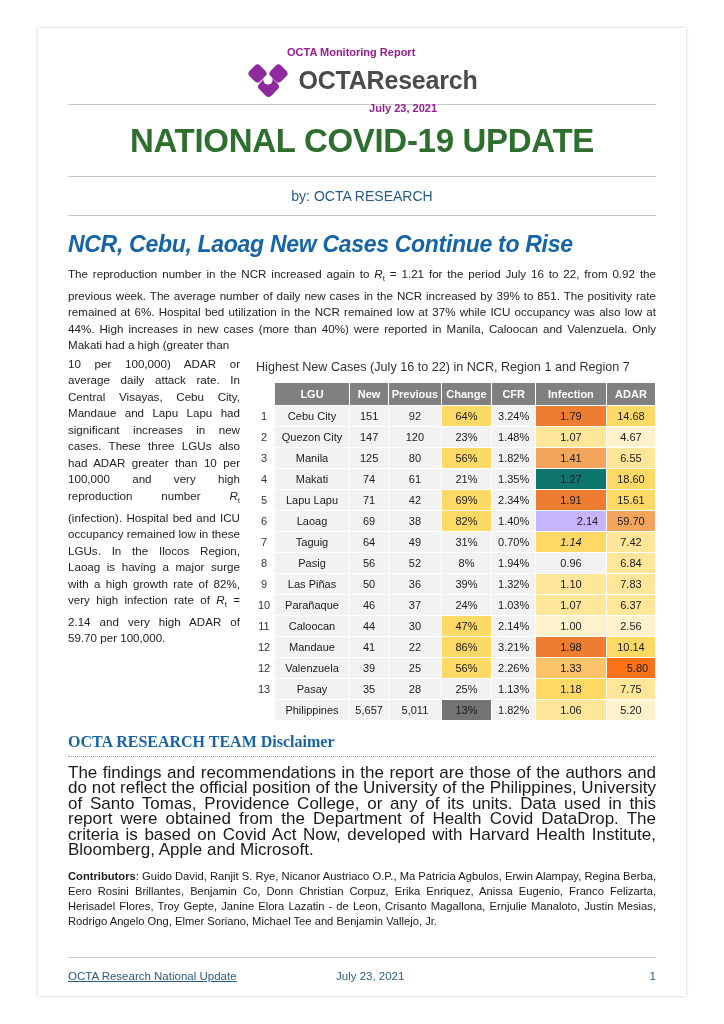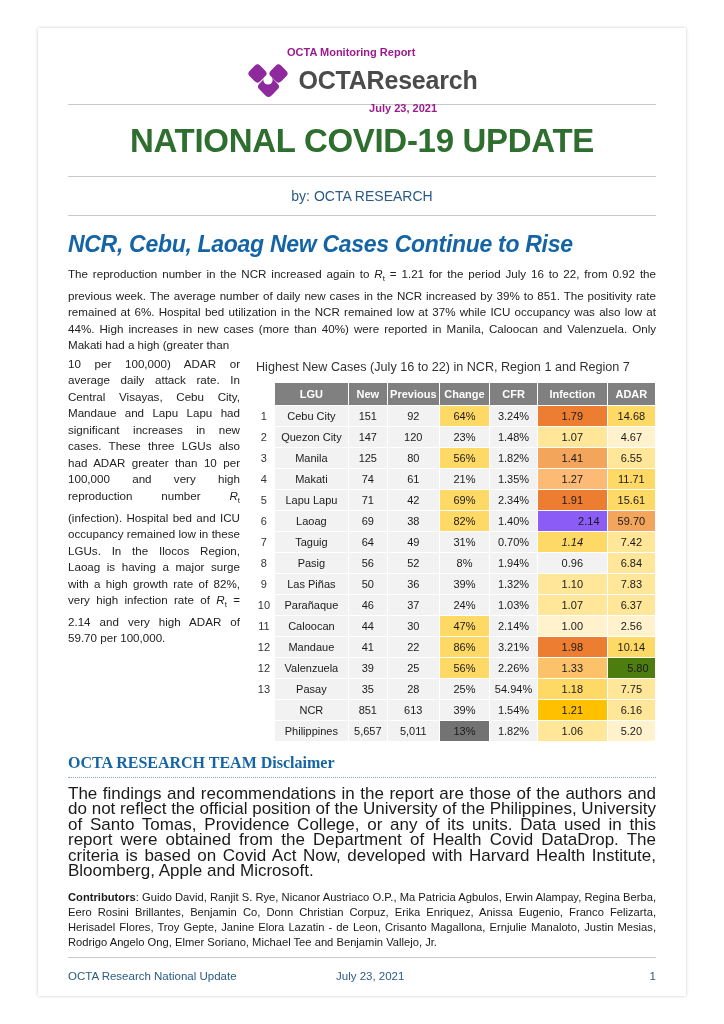--- a/index.html
+++ b/index.html
@@ -211,21 +211,21 @@
   .footer {
     position: absolute;
     left: 30px;
     bottom: 14px;
     width: 588px;
     display: flex;
     align-items: center;
     font-size: 11.5px;
     color: #2a5b86;
   }
-  .footer .f-left { width: 230px; }
+  .footer .f-left { width: 230px; text-decoration: underline; }
   .footer .f-mid { flex: 1; text-align: left; padding-left: 38px; }
   .footer .f-right { width: 30px; text-align: right; }
   .footer-rule {
     position: absolute;
     left: 30px;
     bottom: 38px;
     width: 588px;
     border-top: 1px solid #c9c9c9;
   }
   sub { font-size: 8px; }
@@ -319,41 +319,41 @@
                   <td class="inf" style="background: rgb(244, 165, 92);">1.41</td>
                   <td class="adar" style="background: rgb(255, 230, 153);">6.55</td>
                 </tr>
                 <tr>
                   <td class="idx">4</td>
                   <td class="lgu">Makati</td>
                   <td class="num">74</td>
                   <td class="num">61</td>
                   <td class="chg" style="background: rgb(242, 242, 242);">21%</td>
                   <td class="cfr">1.35%</td>
-                  <td class="inf" style="background: #fdba74;">1.27</td>
-                  <td class="adar" style="background: rgb(255, 217, 102);">11.71</td>
+                  <td class="inf" style="background: #0f766e;">1.27</td>
+                  <td class="adar" style="background: rgb(255, 217, 102);">18.60</td>
                 </tr>
                 <tr>
                   <td class="idx">5</td>
                   <td class="lgu">Lapu Lapu</td>
                   <td class="num">71</td>
                   <td class="num">42</td>
                   <td class="chg" style="background: rgb(255, 217, 102);">69%</td>
                   <td class="cfr">2.34%</td>
                   <td class="inf" style="background: rgb(237, 125, 49);">1.91</td>
                   <td class="adar" style="background: rgb(255, 217, 102);">15.61</td>
                 </tr>
                 <tr>
                   <td class="idx">6</td>
                   <td class="lgu">Laoag</td>
                   <td class="num">69</td>
                   <td class="num">38</td>
                   <td class="chg" style="background: rgb(255, 217, 102);">82%</td>
                   <td class="cfr">1.40%</td>
-                  <td class="inf" style="background: #8b5cf6; padding-left: 36px;">2.14</td>
+                  <td class="inf" style="background: #c4b5fd; padding-left: 36px;">2.14</td>
                   <td class="adar" style="background: rgb(244, 165, 92);">59.70</td>
                 </tr>
                 <tr>
                   <td class="idx">7</td>
                   <td class="lgu">Taguig</td>
                   <td class="num">64</td>
                   <td class="num">49</td>
                   <td class="chg" style="background: rgb(242, 242, 242);">31%</td>
                   <td class="cfr">0.70%</td>
                   <td class="inf" style="background: rgb(255, 217, 102); font-style: italic;">1.14</td>
@@ -410,41 +410,31 @@
                   <td class="adar" style="background: rgb(255, 217, 102);">10.14</td>
                 </tr>
                 <tr>
                   <td class="idx">12</td>
                   <td class="lgu">Valenzuela</td>
                   <td class="num">39</td>
                   <td class="num">25</td>
                   <td class="chg" style="background: rgb(255, 217, 102);">56%</td>
                   <td class="cfr">2.26%</td>
                   <td class="inf" style="background: rgb(251, 194, 106);">1.33</td>
-                  <td class="adar" style="background: #4d7c0f; padding-left: 16px;">5.80</td>
+                  <td class="adar" style="background: #f97316; padding-left: 16px;">5.80</td>
                 </tr>
                 <tr>
                   <td class="idx">13</td>
                   <td class="lgu">Pasay</td>
                   <td class="num">35</td>
                   <td class="num">28</td>
                   <td class="chg" style="background: rgb(242, 242, 242);">25%</td>
-                  <td class="cfr">54.94%</td>
+                  <td class="cfr">1.13%</td>
                   <td class="inf" style="background: rgb(255, 217, 102);">1.18</td>
                   <td class="adar" style="background: rgb(255, 230, 153);">7.75</td>
-                </tr>
-                <tr>
-                  <td class="idx"></td>
-                  <td class="lgu">NCR</td>
-                  <td class="num">851</td>
-                  <td class="num">613</td>
-                  <td class="chg" style="background: rgb(242, 242, 242);">39%</td>
-                  <td class="cfr">1.54%</td>
-                  <td class="inf" style="background: rgb(255, 192, 0);">1.21</td>
-                  <td class="adar" style="background: rgb(255, 230, 153);">6.16</td>
                 </tr>
                 <tr>
                   <td class="idx"></td>
                   <td class="lgu">Philippines</td>
                   <td class="num">5,657</td>
                   <td class="num">5,011</td>
                   <td class="chg" style="background: #737373;">13%</td>
                   <td class="cfr">1.82%</td>
                   <td class="inf" style="background: rgb(255, 230, 153);">1.06</td>
                   <td class="adar" style="background: rgb(255, 242, 204);">5.20</td>

